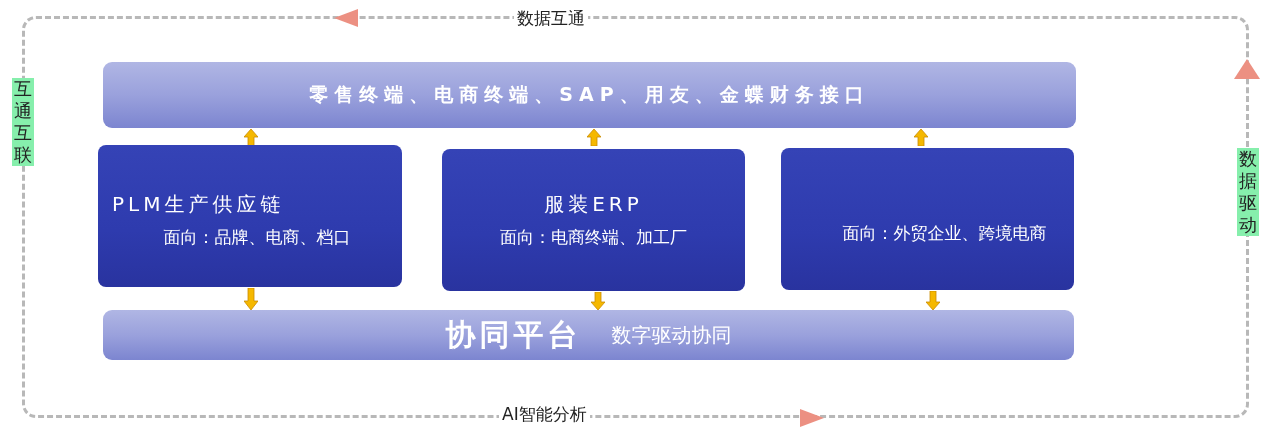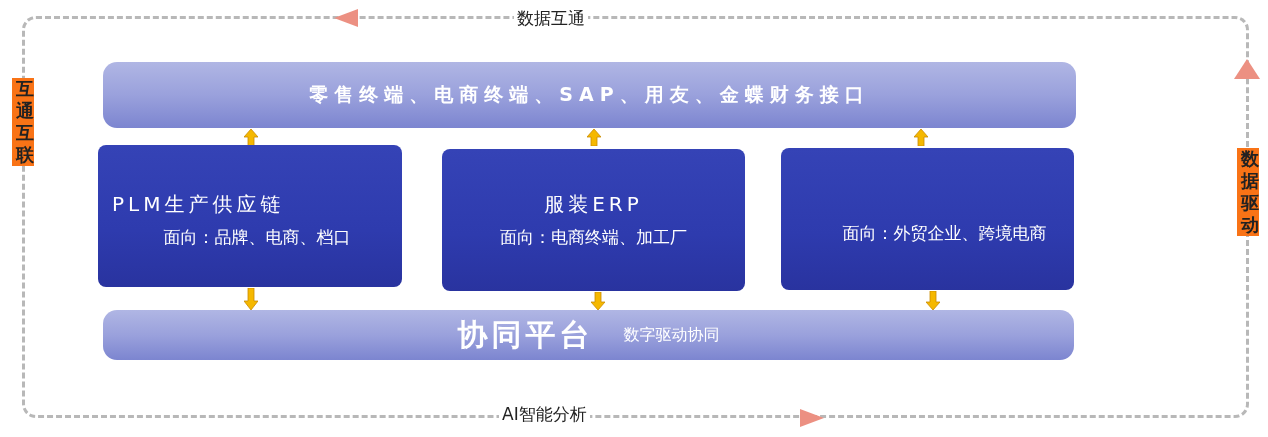--- a/index.html
+++ b/index.html
@@ -5,37 +5,37 @@
   html, body { margin: 0; padding: 0; background: #ffffff; }
   body { width: 1268px; height: 437px; position: relative; overflow: hidden;
          font-family: "DejaVu Sans", "Liberation Sans", sans-serif; }
   .abs { position: absolute; }
 
   
   .loop { left: 22px; top: 16px; width: 1227px; height: 402px;
           border: 3px dashed #b8b8b8; border-radius: 14px; box-sizing: border-box; }
 
   .loop-label { background: #ffffff; color: #222; font-size: 17px; line-height: 20px; padding: 0 3px; }
-  .vlabel { background: #f97316; color: #222; font-size: 18px; line-height: 22px;
-            width: 22px; text-align: right; white-space: normal; word-break: break-all; font-weight: bold; }
+  .vlabel { background: #86efac; color: #222; font-size: 18px; line-height: 22px;
+            width: 22px; text-align: center; white-space: normal; word-break: break-all; }
 
   .tri-left { width: 0; height: 0; border-top: 9px solid transparent; border-bottom: 9px solid transparent;
               border-right: 24px solid #ec9082; }
   .tri-right { width: 0; height: 0; border-top: 9px solid transparent; border-bottom: 9px solid transparent;
                border-left: 24px solid #ec9082; }
   .tri-up { width: 0; height: 0; border-left: 13px solid transparent; border-right: 13px solid transparent;
             border-bottom: 20px solid #ec9082; }
 
-  .bar { border-radius: 14px; background: linear-gradient(to bottom, #b0b6e4 0%, #9aa1dc 50%, #7c85d0 100%);
+  .bar { border-radius: 9px; background: linear-gradient(to bottom, #b0b6e4 0%, #9aa1dc 50%, #7c85d0 100%);
          display: flex; align-items: center; justify-content: center; color: #ffffff; }
   .bar-top { left: 103px; top: 62px; width: 973px; height: 66px; }
   .bar-top .t { font-size: 19px; font-weight: bold; letter-spacing: 6px; }
   .bar-bottom { left: 103px; top: 310px; width: 971px; height: 50px; }
   .bar-bottom .t { font-size: 30px; font-weight: bold; letter-spacing: 4px; }
-  .bar-bottom .s { font-size: 16px; margin-left: 30px; }
+  .bar-bottom .s { font-size: 20px; margin-left: 30px; }
 
   .box { border-radius: 8px; background: linear-gradient(to bottom, #3543b6 0%, #2e3bae 60%, #29339f 100%);
          color: #ffffff; box-sizing: border-box; }
   .box .title { font-weight: normal; font-size: 20px; letter-spacing: 4px; }
   .box .sub { font-size: 17px; margin-top: 8px; text-align: center; }
   .box1 { left: 98px; top: 145px; width: 304px; height: 142px; padding: 46px 0 0 14px; text-align: center; }
   .box1 .title { text-align: left; padding-left: 0; }
   .box2 { left: 442px; top: 149px; width: 303px; height: 142px; text-align: center; padding-top: 42px; }
   .box3 { left: 781px; top: 148px; width: 293px; height: 142px; padding: 42px 0 0 38px; }
   .box3 .sub { margin-top: 32px; margin-left: -4px; }

